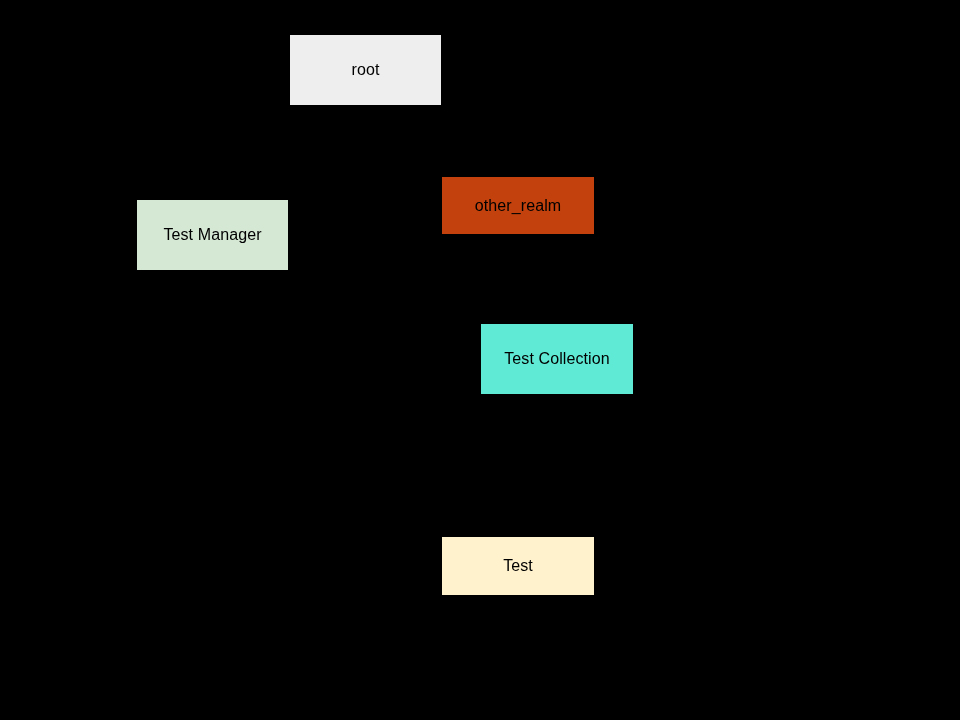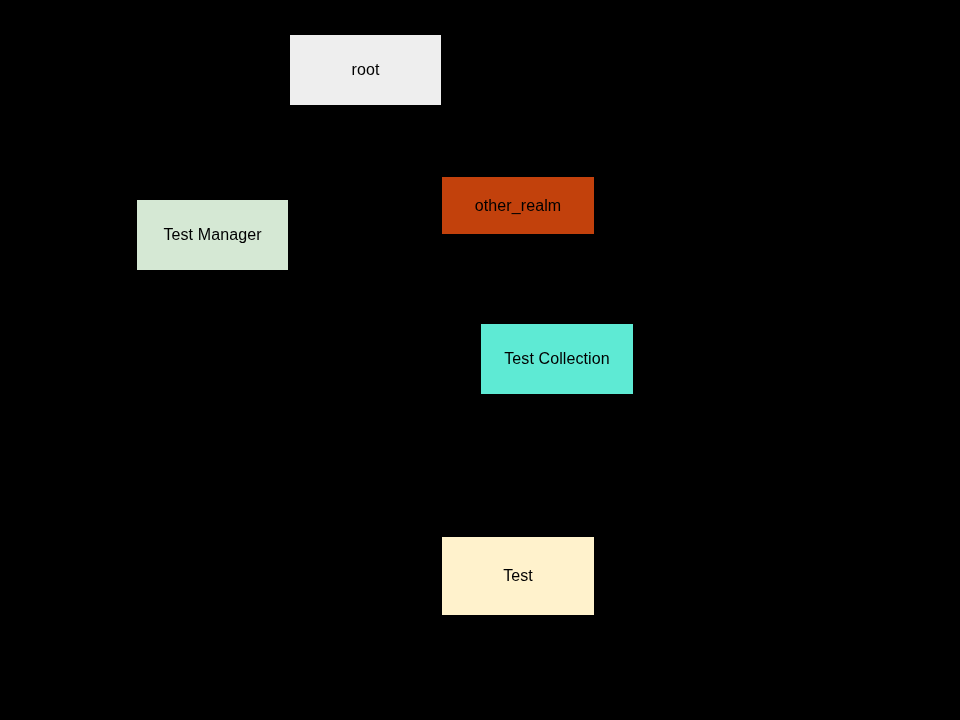--- a/index.html
+++ b/index.html
@@ -65,17 +65,17 @@
   </div>
 
   <div class="node" style="left:442px; top:177px; width:152px; height:57px; background:#c2410c;">
     <span class="node-label">other_realm</span>
   </div>
 
   <div class="node" style="left:442px; top:324px; width:152px; height:70px; background:#5eead4;margin-left:39px;">
     <span class="node-label">Test Collection</span>
   </div>
 
-  <div class="node" style="left:442px; top:537px; width:152px; height:78px; background:#fff2cc;">
+  <div class="node" style="left:442px; top:537px; width:152px; height:58px; background:#fff2cc;">
     <span class="node-label">Test</span>
   </div>
 
 </div>
 
 </body></html>

